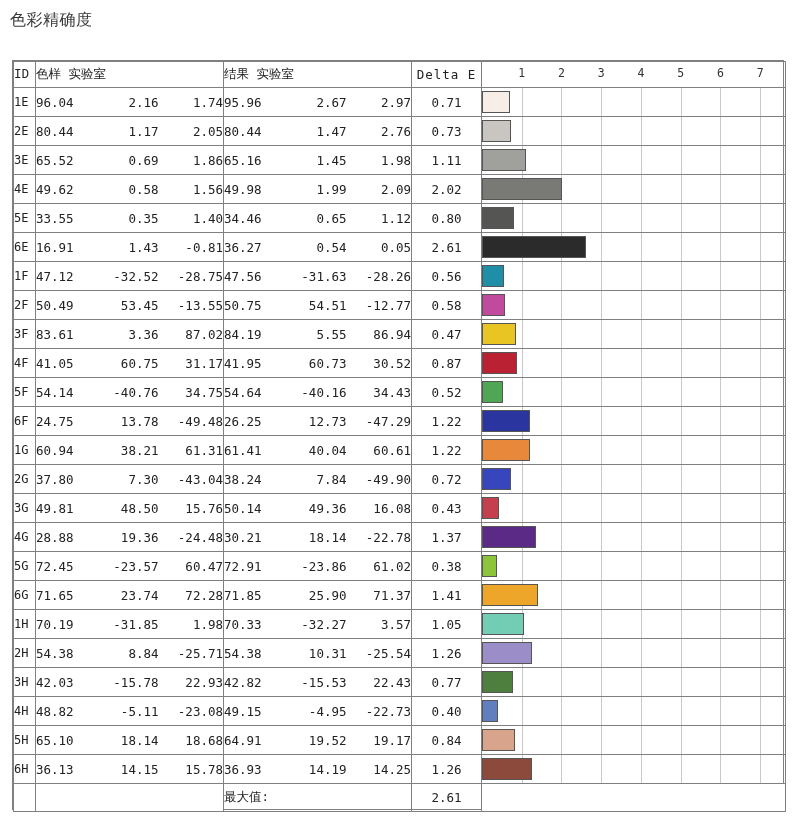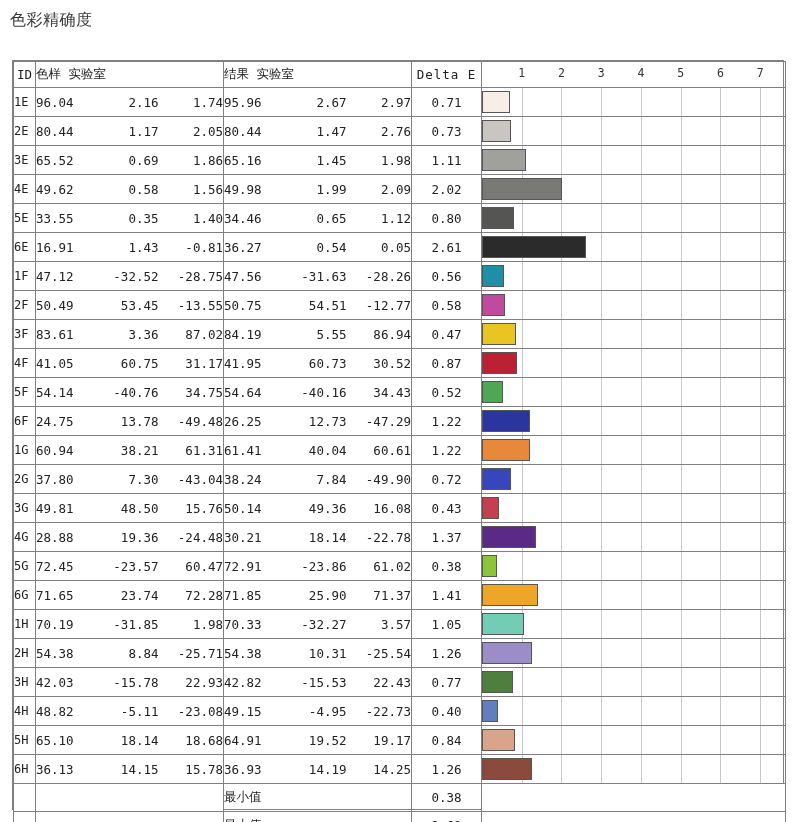--- a/index.html
+++ b/index.html
@@ -53,21 +53,21 @@
   col.c-result { width: 188px; }
   col.c-delta  { width: 70px; }
   col.c-bar    { width: 304px; }
 
   th {
     height: 26px;
     font-weight: normal;
     font-family: "DejaVu Sans Mono", monospace;
     font-size: 12.5px;
   }
-  th.h-id { text-align: center; padding-left: 3px; }
+  th.h-id { text-align: left; padding-left: 3px; font-family: Liberation Mono, monospace; }
   th.h-sample, th.h-result { text-align: left; padding-left: 5px; }
   th.h-delta { text-align: center; letter-spacing: 1px; }
   th.h-bar { padding: 0; position: relative; }
 
   .axis-labels {
     position: relative;
     height: 24px;
     width: 100%;
   }
   .axis-labels span {
@@ -894,26 +894,19 @@
               <i style="left:198.6842105263158px"></i>
               <i style="left:238.42105263157896px"></i>
               <i style="left:278.15789473684214px"></i>
             </div>
             <div class="bar" style="width:50.068421052631585px;background:#8c4a3c"></div>
           </td>
         </tr>
         <tr>
           <td class="blank"></td>
           <td class="blank"></td>
-          <td class="sum-label">最小值</td>
-          <td class="delta">0.38</td>
-          <td class="blank"></td>
-        </tr>
-        <tr>
-          <td class="blank"></td>
-          <td class="blank"></td>
           <td class="sum-label">最大值:</td>
           <td class="delta">2.61</td>
           <td class="blank"></td>
         </tr>
       </tbody>
   </table>
 </div>
 
 </body></html>

